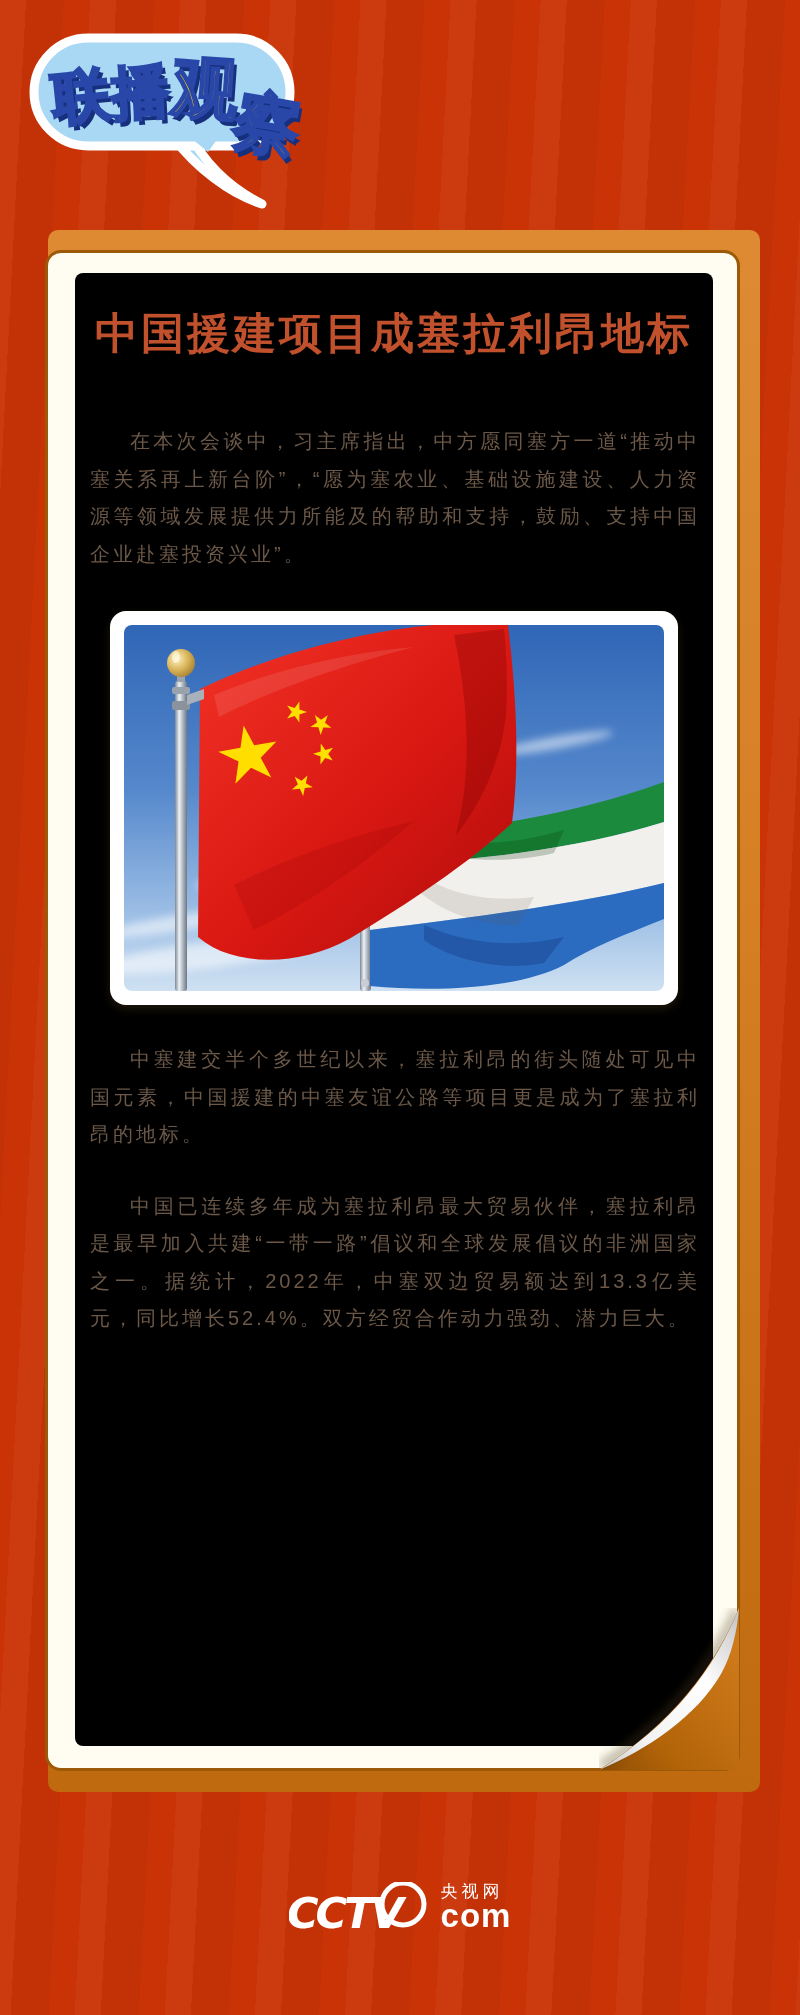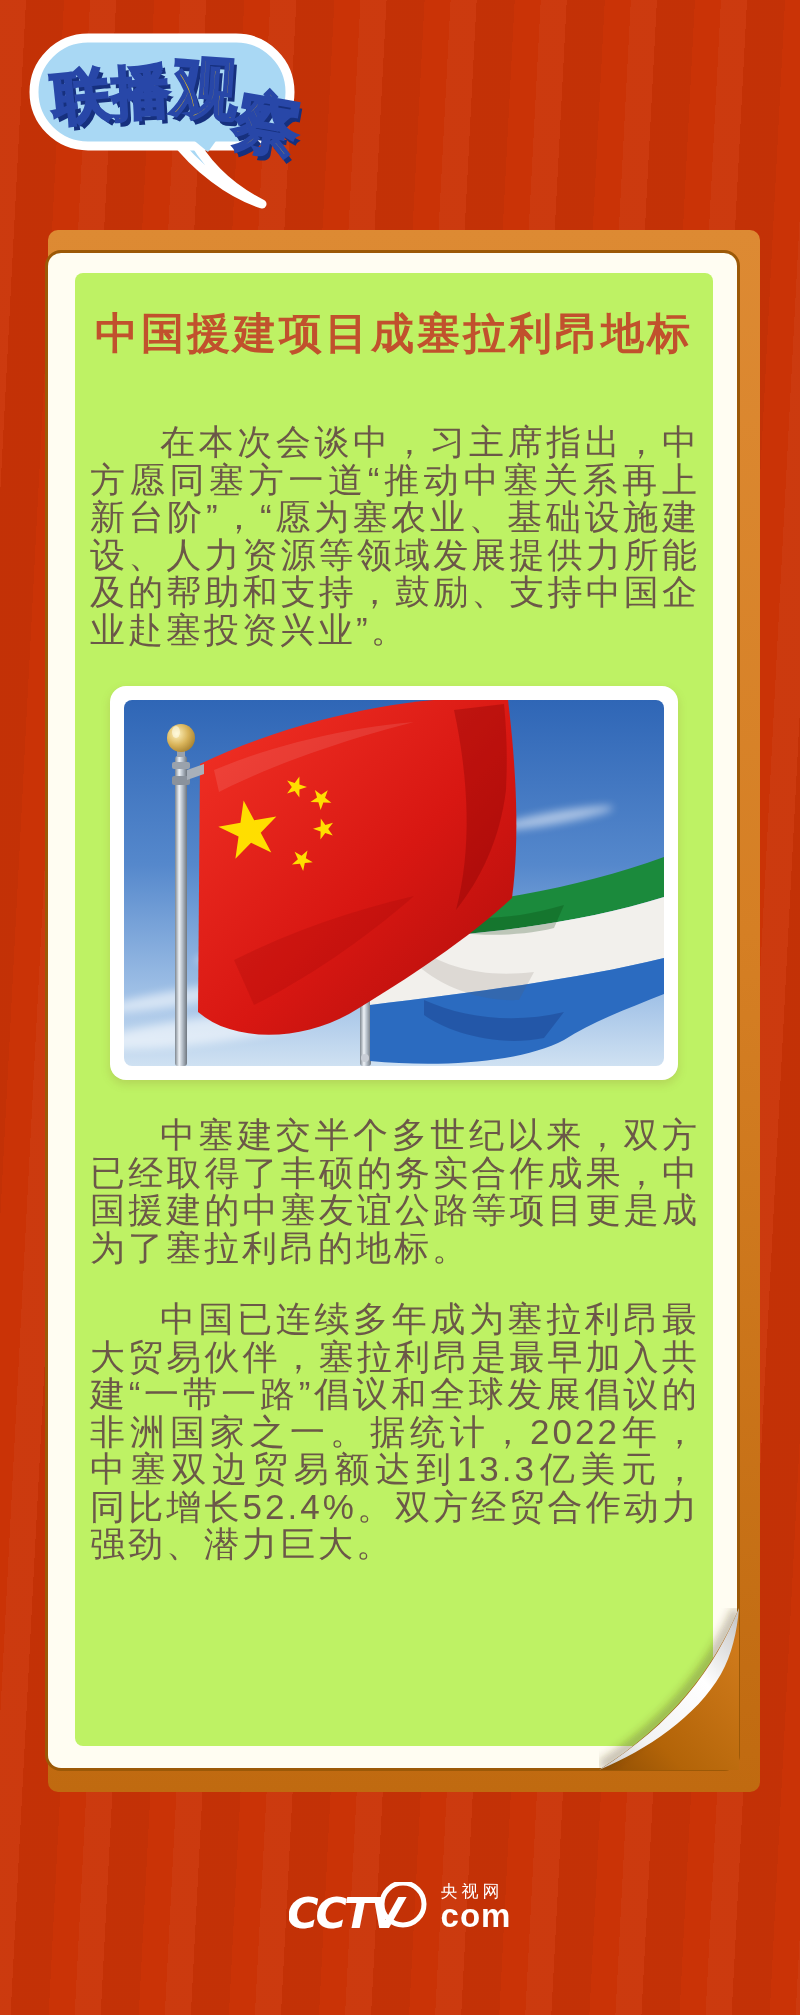--- a/index.html
+++ b/index.html
@@ -18,24 +18,24 @@
     font-family:"DejaVu Sans","Liberation Sans",sans-serif;}
   .bc0{left:26px;top:30px;font-size:58px;transform:rotate(-6deg);}
   .bc1{left:86px;top:26px;font-size:58px;transform:rotate(-3deg);}
   .bc2{left:146px;top:16px;font-size:66px;transform:rotate(4deg);}
   .bc3{left:208px;top:52px;font-size:66px;transform:rotate(10deg);}
   
   .card-backing{position:absolute;left:48px;top:230px;width:712px;height:1562px;border-radius:10px;
     background:linear-gradient(180deg,#DD8A33 0%,#D57F24 45%,#C06A10 100%);}
   .card{position:absolute;left:48px;top:253px;width:689px;height:1515px;border-radius:13px;
     background:#FFFDF2;box-shadow:0 0 0 3px #9C5907;}
-  .card-inner{position:absolute;left:27px;top:20px;right:24px;bottom:22px;background:#bef264;border-radius:8px;}
+  .card-inner{position:absolute;left:27px;top:20px;right:24px;bottom:22px;background:#000000;border-radius:8px;}
   .card-title{margin:32px 10px 0;text-align:center;font-family:"Liberation Serif","DejaVu Serif",serif;
     font-weight:bold;font-size:43px;letter-spacing:3px;color:#C1512D;}
-  .para{margin:0 13px 0 15px;color:#6B5848;font-size:35px;line-height:37.5px;letter-spacing:3px;
+  .para{margin:0 13px 0 15px;color:#6B5848;font-size:20px;line-height:37.5px;letter-spacing:3px;
     text-align:justify;text-indent:2em;}
   .para-intro{margin-top:60px;}
   .para-a{margin-top:36px;}
   .para-b{margin-top:38px;}
   .para-c{margin-top:34px;}
   
   .photo-frame{width:540px;margin:38px auto 0;background:#FFFFFF;border-radius:16px;padding:14px;
     box-shadow:0 4px 10px rgba(140,110,50,0.22);}
   .photo-frame svg{display:block;border-radius:8px;}
   
@@ -148,21 +148,21 @@
             <rect x="48" y="62" width="18" height="7" rx="2" fill="#9AA2AC"></rect>
             <rect x="48" y="76" width="18" height="9" rx="2" fill="#8A929C"></rect>
             <path d="M63,70 L80,64 L80,74 L63,80 Z" fill="#A8B0BA"></path>
             <rect x="53" y="50" width="8" height="7" fill="#9AA2AC"></rect>
             <circle cx="57" cy="38" r="14" fill="url(#gold)"></circle>
             <ellipse cx="52" cy="32" rx="4" ry="6" fill="rgba(255,255,240,0.55)"></ellipse>
           </g>
         </svg>
       </div>
 
-      <p class="para para-a">中塞建交半个多世纪以来，双方已经取得了丰硕的务实合作成果，中国援建的中塞友谊公路等项目更是成为了塞拉利昂的地标。</p>
+      <p class="para para-a">中塞建交半个多世纪以来，塞拉利昂的街头随处可见中国元素，中国援建的中塞友谊公路等项目更是成为了塞拉利昂的地标。</p>
       <p class="para para-c">中国已连续多年成为塞拉利昂最大贸易伙伴，塞拉利昂是最早加入共建“一带一路”倡议和全球发展倡议的非洲国家之一。据统计，2022年，中塞双边贸易额达到13.3亿美元，同比增长52.4%。双方经贸合作动力强劲、潜力巨大。</p>
     </div>
 
     <svg class="curl" viewBox="0 0 140 162">
       <defs>
         <linearGradient id="underg" x1="1" y1="0" x2="0" y2="1">
           <stop offset="0" stop-color="#D57F1F"></stop>
           <stop offset="0.7" stop-color="#B36408"></stop>
           <stop offset="1" stop-color="#8F4E04"></stop>
         </linearGradient>

